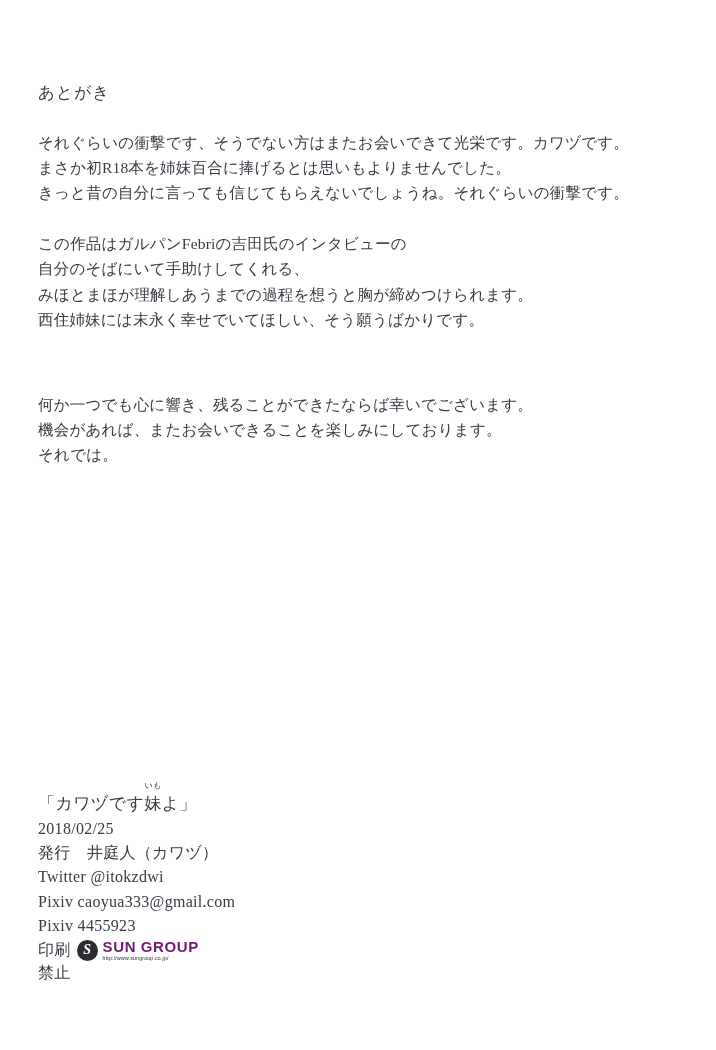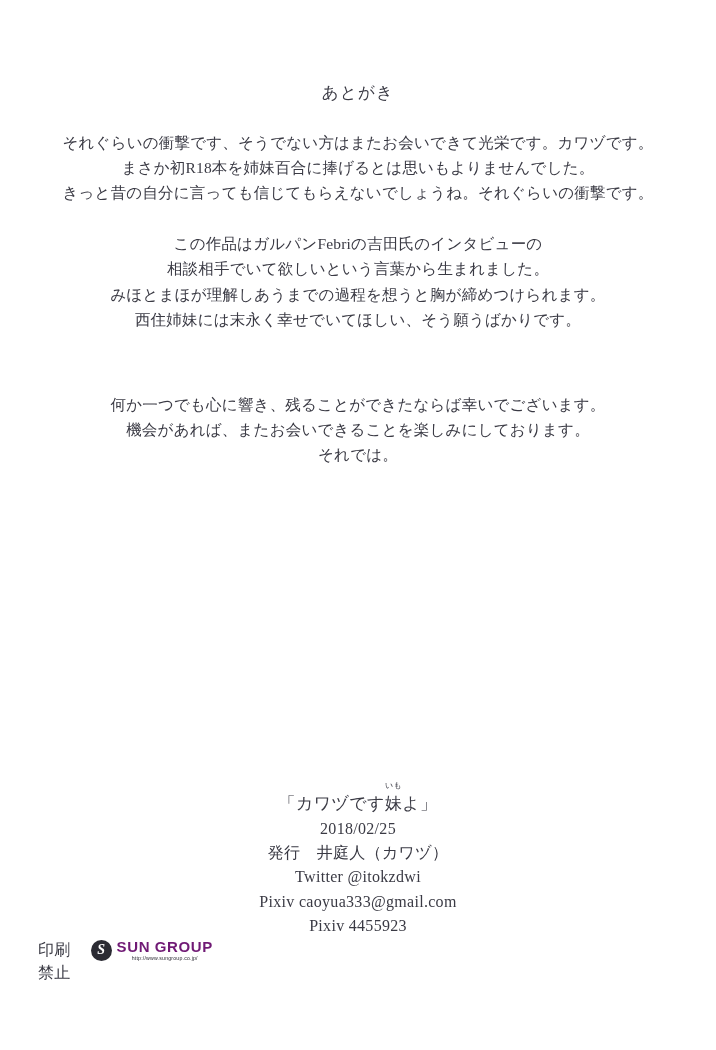--- a/index.html
+++ b/index.html
@@ -12,21 +12,20 @@
     background: #ffffff;
     font-family: "Liberation Serif", "DejaVu Serif", serif;
     color: #3a3a44;
     position: relative;
     overflow: hidden;
   }
   .page {
     position: absolute;
     inset: 0;
     padding: 16px;
-    text-align: center;
   }
 
   
   .afterword {
     position: absolute;
     left: 38px;
     top: 82px;
     width: 640px;
   }
   .afterword-heading {
@@ -86,21 +85,21 @@
     font-size: 8px;
     letter-spacing: 0.5px;
     white-space: nowrap;
     color: #3a3a44;
   }
 
   
   .printer-row {
     display: flex;
     align-items: center;
-    gap: 20px;
+    gap: 6px;
     margin-top: 1px;
   }
   .printer-label {
     font-size: 16px;
     letter-spacing: 0.3px;
     color: #3a3a44;
   }
   .sun-logo {
     display: flex;
     align-items: center;
@@ -169,21 +168,21 @@
     <div class="afterword-heading">あとがき</div>
 
     <div class="para">
       <div class="line">それぐらいの衝撃です、そうでない方はまたお会いできて光栄です。カワヅです。</div>
       <div class="line">まさか初R18本を姉妹百合に捧げるとは思いもよりませんでした。</div>
       <div class="line">きっと昔の自分に言っても信じてもらえないでしょうね。それぐらいの衝撃です。</div>
     </div>
 
     <div class="para">
       <div class="line">この作品はガルパンFebriの吉田氏のインタビューの</div>
-      <div class="line">相談相手でいて欲しいという言葉から生まれました。</div>
+      <div class="line">自分のそばにいて手助けしてくれる、</div>
       <div class="line">みほとまほが理解しあうまでの過程を想うと胸が締めつけられます。</div>
       <div class="line">西住姉妹には末永く幸せでいてほしい、そう願うばかりです。</div>
     </div>
 
     <div class="gap-big"></div>
 
     <div class="para">
       <div class="line">何か一つでも心に響き、残ることができたならば幸いでございます。</div>
       <div class="line">機会があれば、またお会いできることを楽しみにしております。</div>
       <div class="line">それでは。</div>

